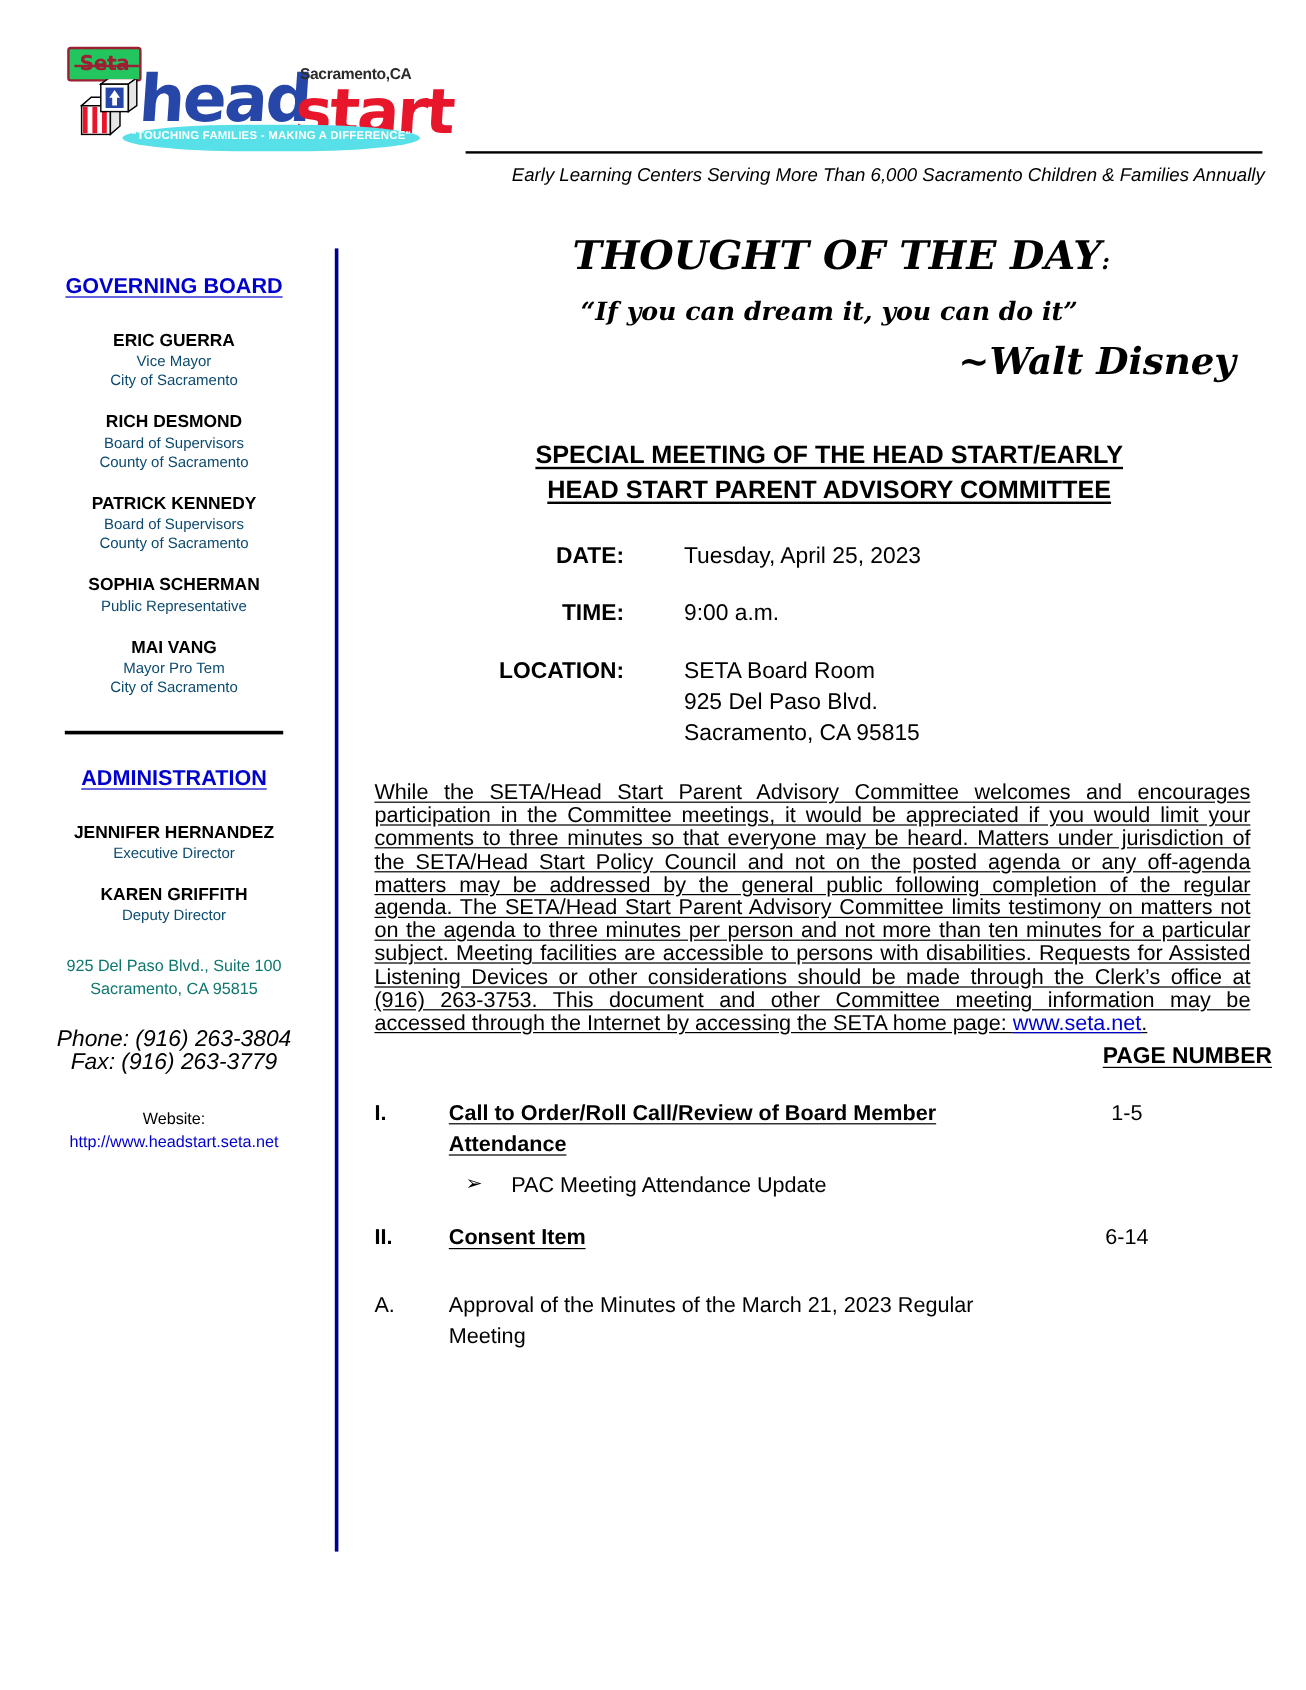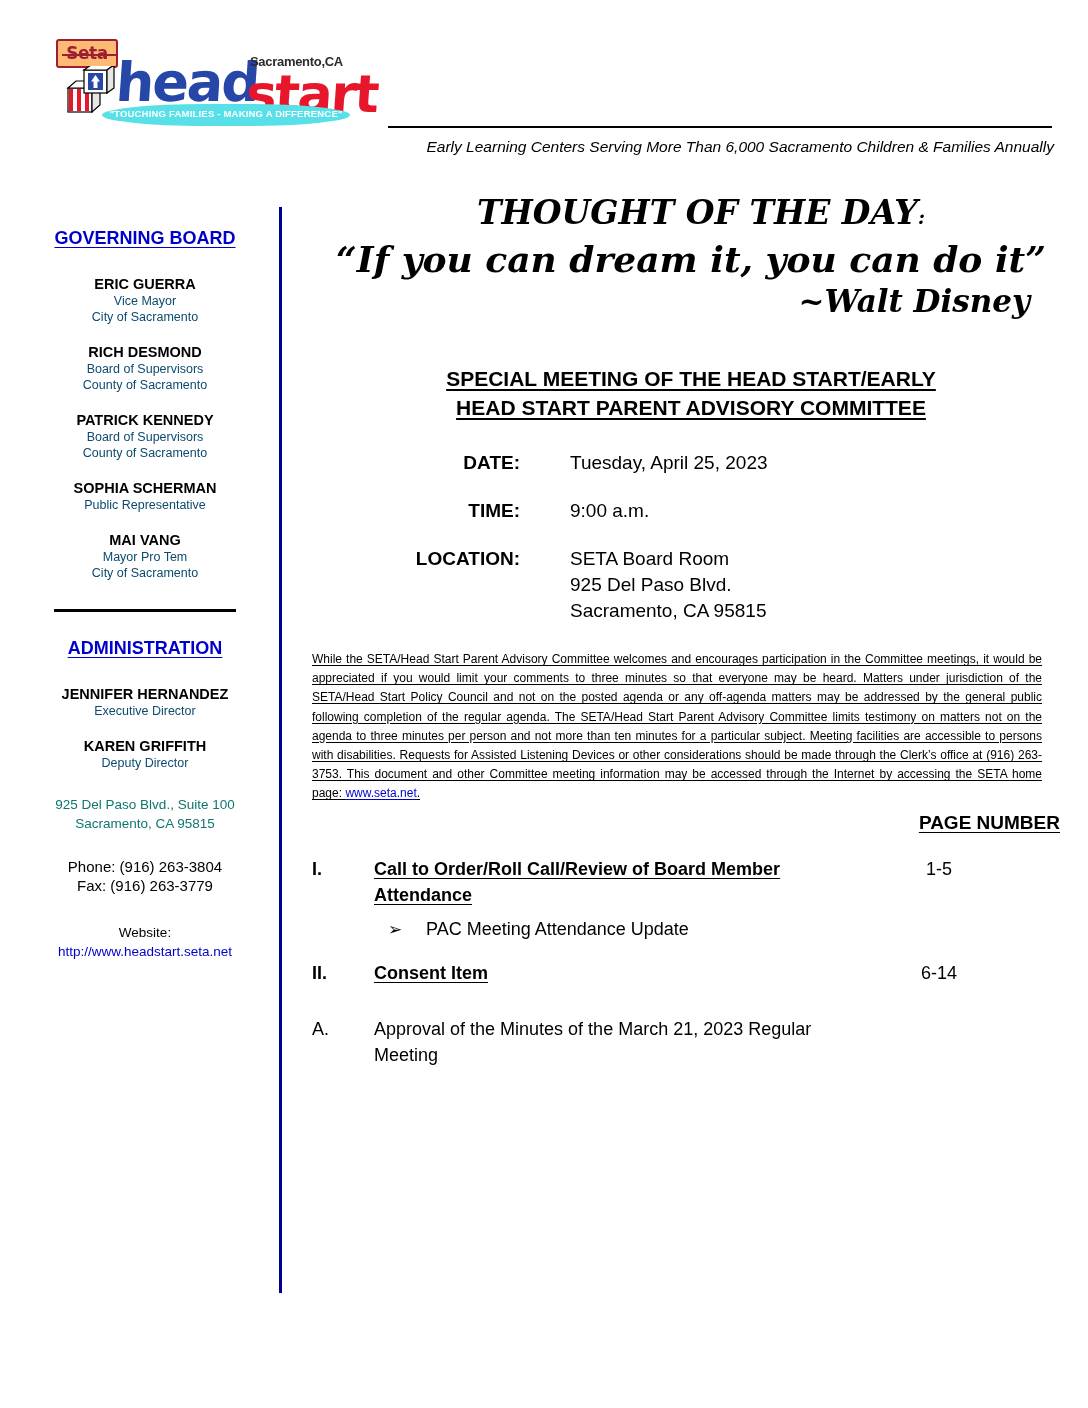--- a/index.html
+++ b/index.html
@@ -31,21 +31,21 @@
     height: 92px;
   }
   .seta-badge {
     position: absolute;
     left: 6px;
     top: 5px;
     width: 62px;
     height: 29px;
     border: 2.5px solid #9d1f33;
     border-radius: 3px;
-    background: #fdba74;
+    background: #22c55e;
     box-sizing: border-box;
   }
   .seta-badge-text {
     position: absolute;
     left: 0; top: 2px;
     width: 100%;
     text-align: center;
     font-family: "DejaVu Sans", sans-serif;
     font-weight: bold;
     font-size: 17px;
@@ -192,24 +192,25 @@
   }
   .addr-block {
     font-family: "Liberation Sans", sans-serif;
     font-size: 13.5px;
     line-height: 19px;
     color: #0f766e;
     margin-top: 24px;
   }
   .contact-block {
     font-family: "Liberation Sans", sans-serif;
-    font-size: 15px;
+    font-size: 19px;
     line-height: 19px;
     color: #000000;
     margin-top: 24px;
+    font-style: italic;
   }
   .web-block {
     font-family: "Liberation Sans", sans-serif;
     font-size: 13.5px;
     line-height: 19px;
     color: #000000;
     margin-top: 28px;
   }
   .web-url {
     color: #0000cc;
@@ -233,21 +234,21 @@
   }
   .thought-line1 {
     text-align: center;
     font-size: 33px;
     line-height: 42px;
     padding-left: 20px;
   }
   .thought-colon { font-size: 19px; }
   .thought-line2 {
     text-align: center;
-    font-size: 36px;
+    font-size: 21px;
     line-height: 42px;
   }
   .thought-line3 {
     text-align: right;
     font-size: 31px;
     line-height: 42px;
     padding-right: 40px;
   }
 
   .meeting-title {
@@ -283,21 +284,21 @@
   .detail-value {
     padding-left: 46px;
     font-family: "Liberation Sans", sans-serif;
     font-size: 19px;
     line-height: 26px;
   }
 
   .notice {
     margin-top: 26px;
     font-family: "Liberation Sans", sans-serif;
-    font-size: 12px;
+    font-size: 18px;
     line-height: 19.2px;
     text-align: justify;
     text-decoration: underline;
     text-underline-offset: 2px;
     color: #000000;
     width: 730px;
   }
   .notice .link {
     color: #0000cc;
     text-decoration: underline;

